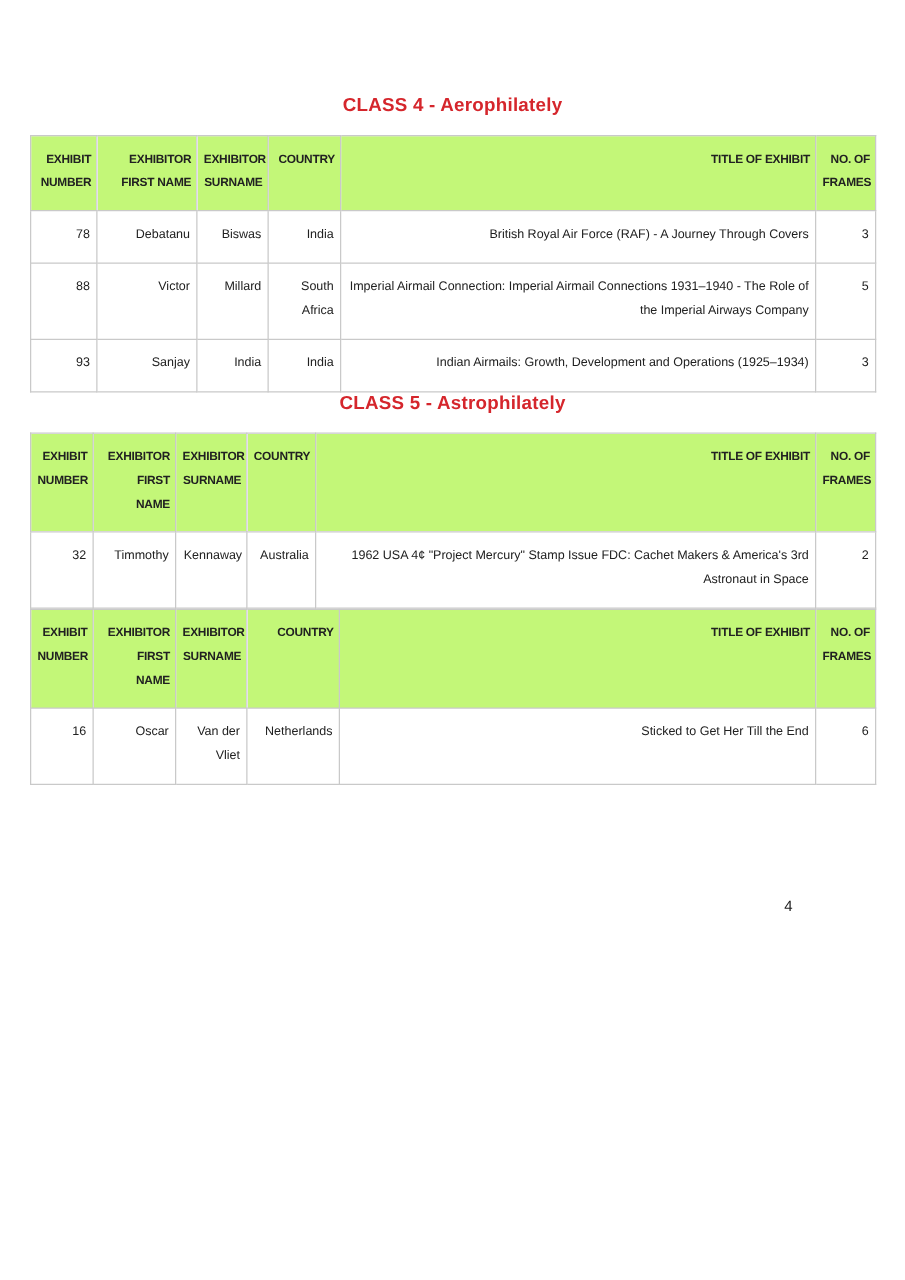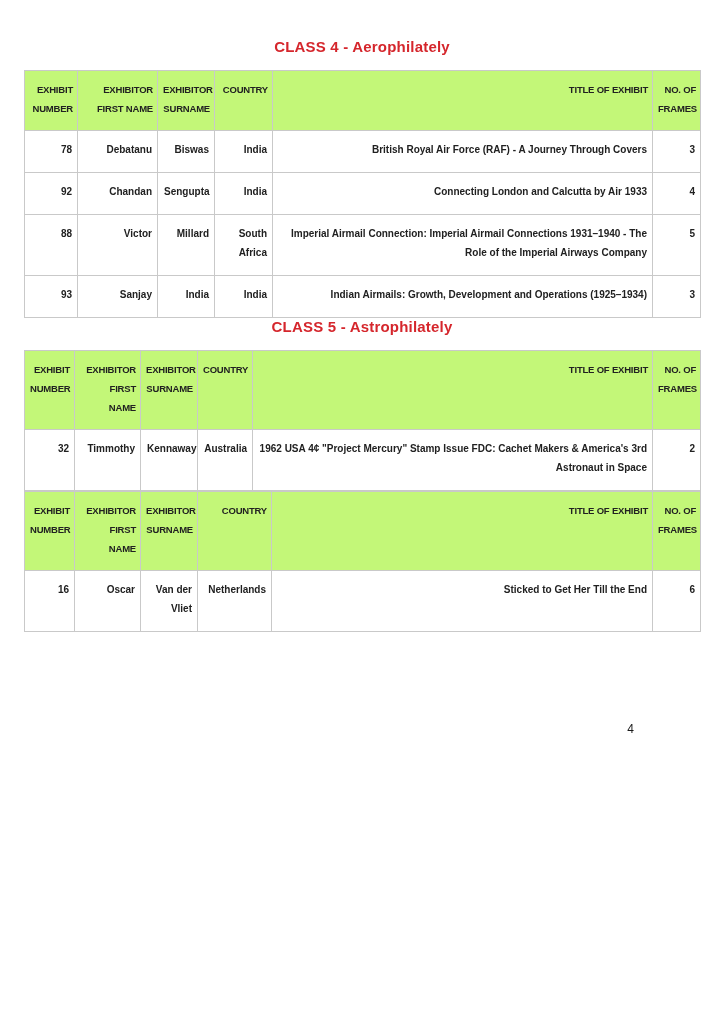--- a/index.html
+++ b/index.html
@@ -12,21 +12,21 @@
   html, body {
     margin: 0; padding: 0;
     background: #ffffff;
     width: 724px; height: 1024px;
     overflow: hidden;
     font-family: "Liberation Sans", sans-serif;
     color: var(--text-color);
   }
   .page {
     width: 724px; height: 1024px;
-    padding: 38px 24px 0 24px;
+    padding: 76px 24px 0 24px;
     position: relative;
   }
   .section-title {
     margin: 0 0 15px 0;
     text-align: center;
     font-size: 15px;
     font-weight: bold;
     letter-spacing: 0.2px;
     color: var(--accent-red);
   }
@@ -46,21 +46,21 @@
     background: var(--header-green);
     font-size: 9.5px;
     font-weight: bold;
     letter-spacing: -0.2px;
     line-height: 19px;
     padding: 9px 4px 12px 5px;
   }
   table.exhibits th.th-title { }
   table.exhibits td {
     font-size: 10px;
-    font-weight: bold;
+    font-weight: normal;
     line-height: 19px;
     padding: 9px 5px 13px 6px;
   }
   
   .t1 .c1 { width: 53px; } .t1 .c2 { width: 80px; } .t1 .c3 { width: 57px; }
   .t1 .c4 { width: 58px; } .t1 .c5 { width: 380px; } .t1 .c6 { width: 48px; }
   .t2 .c1 { width: 50px; } .t2 .c2 { width: 66px; } .t2 .c3 { width: 57px; }
   .t2 .c4 { width: 55px; } .t2 .c5 { width: 400px; } .t2 .c6 { width: 48px; }
   .t3 .c1 { width: 50px; } .t3 .c2 { width: 66px; } .t3 .c3 { width: 57px; }
   .t3 .c4 { width: 74px; } .t3 .c5 { width: 381px; } .t3 .c6 { width: 48px; }
@@ -101,28 +101,20 @@
       <tbody>
         <tr>
           <td>78</td>
           <td>Debatanu</td>
           <td>Biswas</td>
           <td>India</td>
           <td>British Royal Air Force (RAF) - A Journey Through Covers</td>
           <td>3</td>
         </tr>
         <tr>
-          <td>92</td>
-          <td>Chandan</td>
-          <td>Sengupta</td>
-          <td>India</td>
-          <td>Connecting London and Calcutta by Air 1933</td>
-          <td>4</td>
-        </tr>
-        <tr>
           <td>88</td>
           <td>Victor</td>
           <td>Millard</td>
           <td>South Africa</td>
           <td>Imperial Airmail Connection: Imperial Airmail Connections 1931–1940 - The Role of the Imperial Airways Company</td>
           <td>5</td>
         </tr>
         <tr>
           <td>93</td>
           <td>Sanjay</td>

